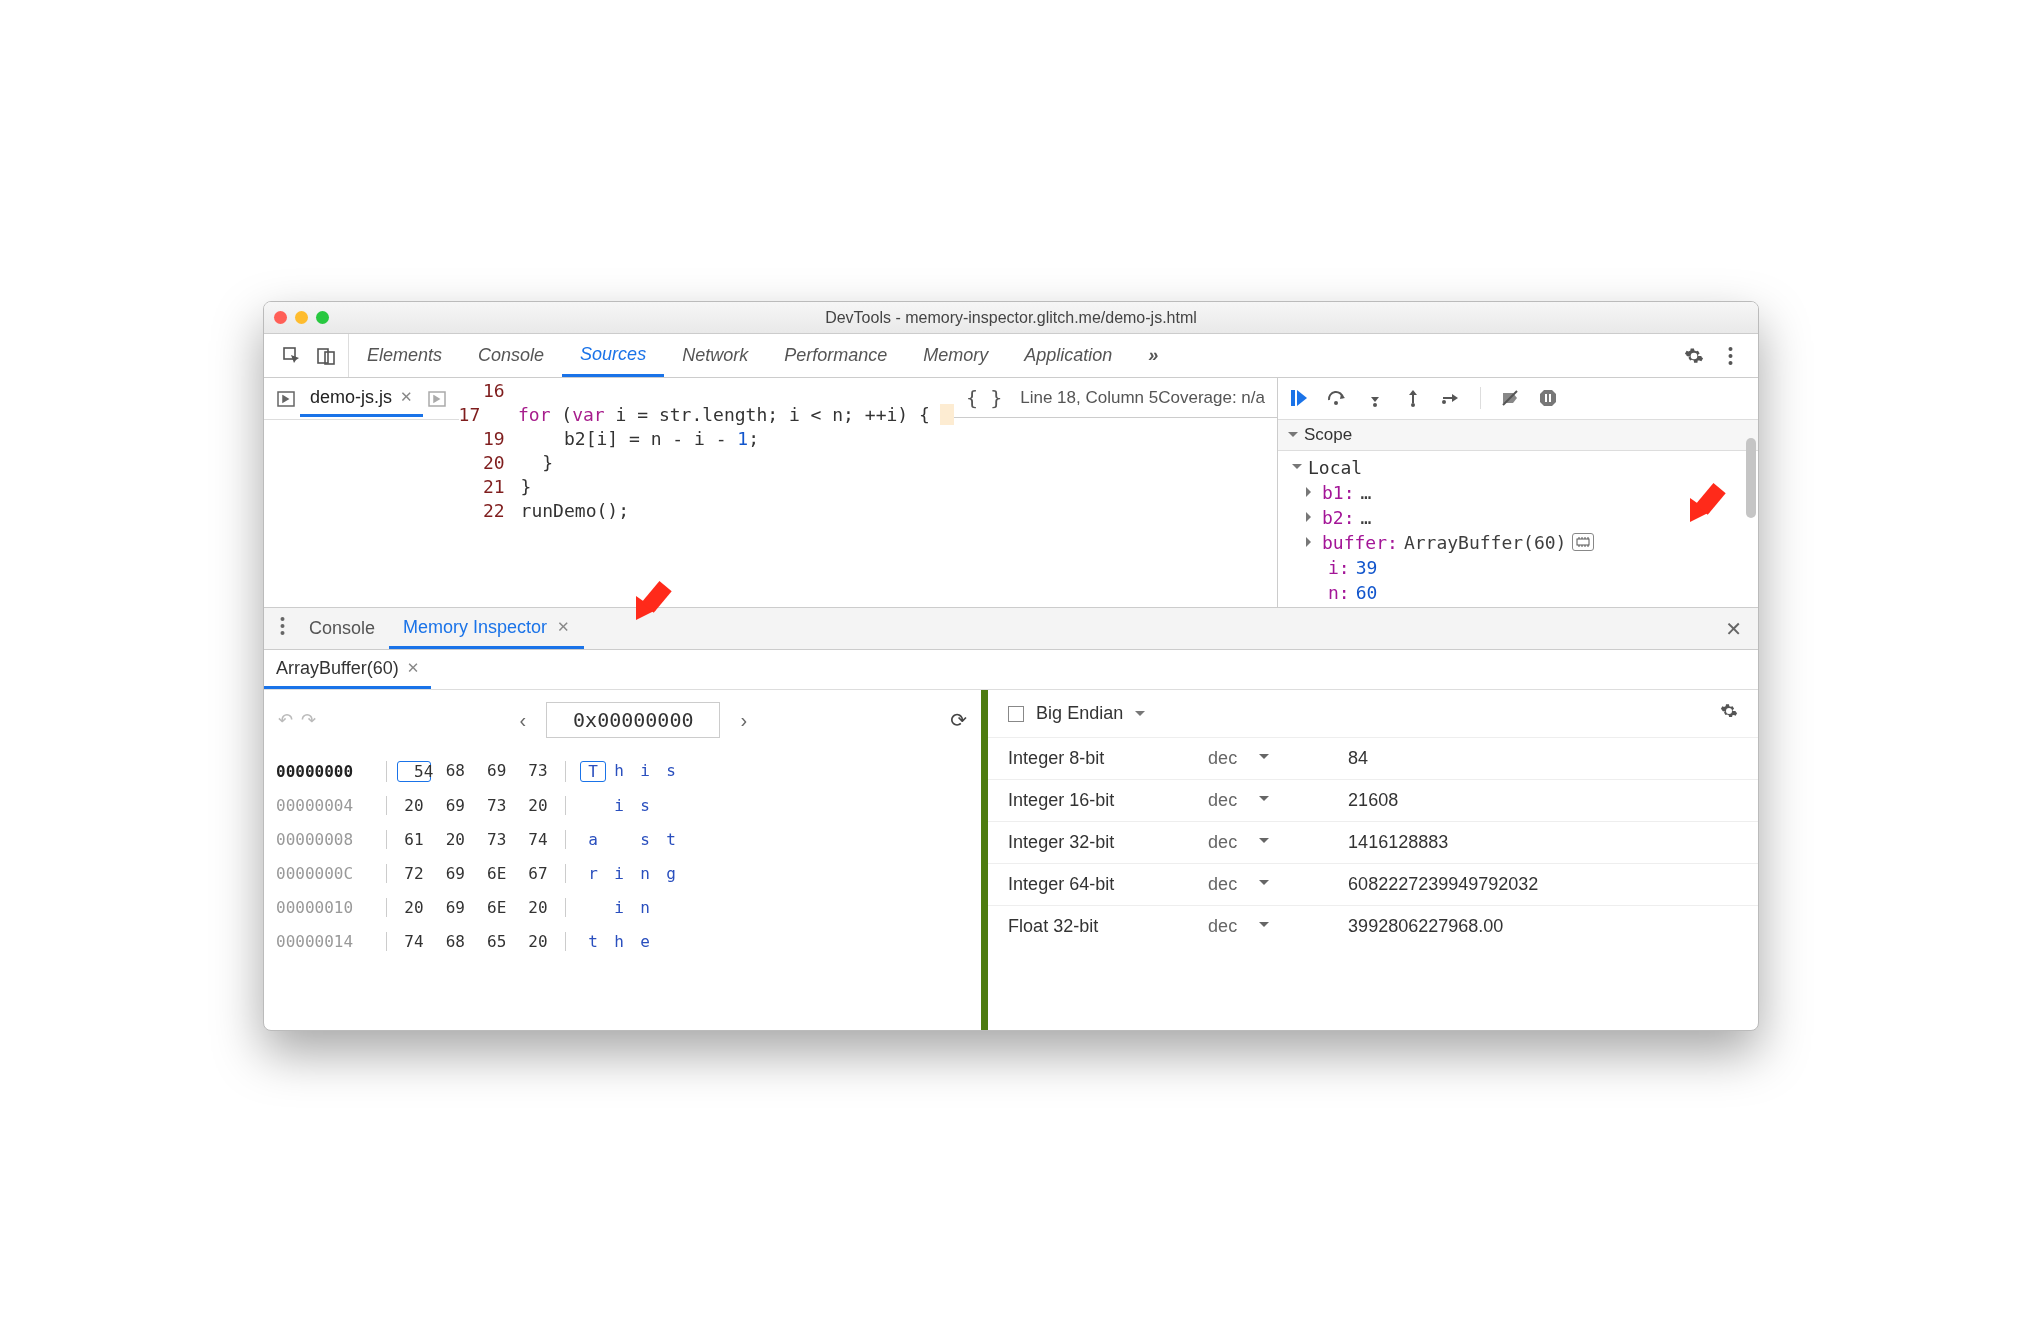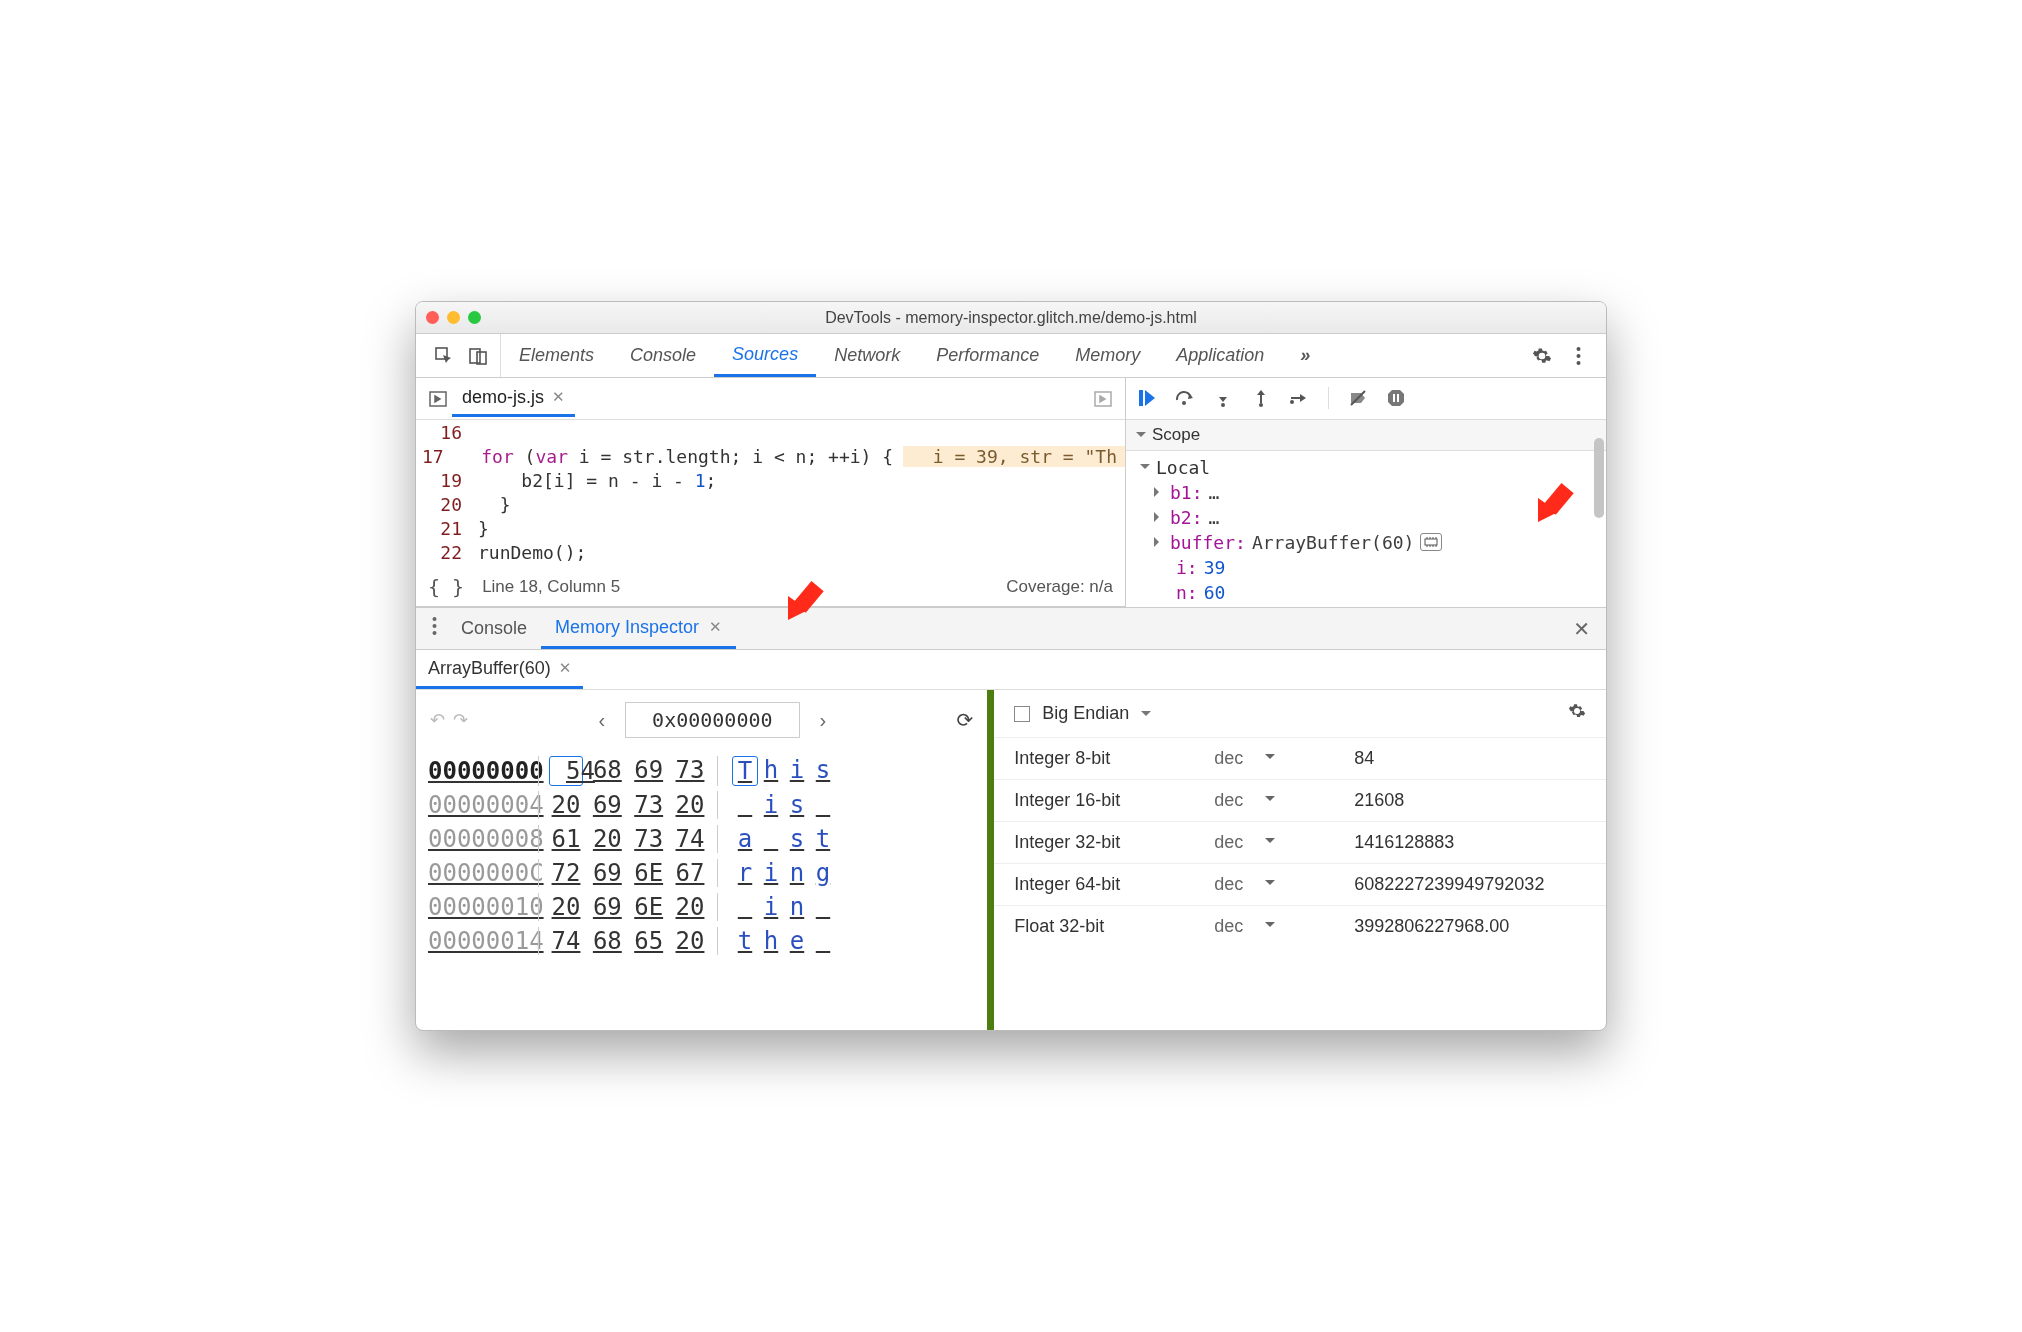--- a/index.html
+++ b/index.html
@@ -7,21 +7,21 @@
     background: #fff;
     font-family: -apple-system, "Helvetica Neue", Arial, sans-serif;
     font-size: 18px;
     color: #333;
     display: flex;
     align-items: center;
     justify-content: center;
     min-height: 100vh;
   }
   .window {
-    width: 1192px;
+    width: 1496px;
     background: #fff;
     border: 1px solid #bbb;
     border-radius: 8px;
     box-shadow: 0 22px 50px rgba(0,0,0,0.35);
     overflow: hidden;
     display: flex;
     flex-direction: column;
   }
   
   .titlebar {
@@ -44,21 +44,21 @@
   }
   .toolbar .left-icons{display:flex; gap:6px; padding:0 8px; border-right:1px solid #ddd; height:100%; align-items:center;}
   .icon-btn { width:28px; height:28px; display:flex; align-items:center; justify-content:center; color:#555;}
   .tabs-list { display:flex; height:100%; align-items:stretch;}
   .tab { padding:16px 18px; display:flex; align-items:center; color:#555; cursor:pointer; font-size:18px;font-style:italic;}
   .tab.active { color:#1a73e8; border-bottom:3px solid #1a73e8; font-weight:500;}
   .toolbar-right{margin-left:auto; display:flex; align-items:center; gap:8px; padding:0 8px;}
   .more{font-size:18px; font-weight:bold; color:#555;}
   
   .main-split { display:flex; height: 230px; border-bottom:1px solid #ccc;}
-  .editor-pane { flex:1; display:flex; flex-direction:column; border-right:1px solid #ccc; min-width:0;}
+  .editor-pane { flex:1; display:flex; flex-direction:row; border-right:1px solid #ccc; min-width:0;}
   .scope-pane { width: 480px; display:flex; flex-direction:column; position:relative;}
   
   .editor-top { height:42px; border-bottom:1px solid #ddd; display:flex; align-items:center; padding:0 8px;}
   .file-tab { display:flex; align-items:center; gap:8px; padding:6px 10px; border-bottom:3px solid #1a73e8; color:#222; font-size:18px;}
   .close-x {font-size:15px; color:#888;}
   .editor-top .resume{margin-left:auto; color:#888;}
   
   .code-area { flex:1; overflow:hidden; position:relative; font-family: Menlo, monospace; font-size:18px;}
   .code-row { display:flex; height:24px; align-items:center;}
   .gutter{ width:56px; text-align:right; padding-right:10px; color:#7f1d1d; background:#fff;}
@@ -100,21 +100,21 @@
   
   .mem-area{display:flex; height:340px;}
   .mem-left{flex:0 0 48%; display:flex; flex-direction:column;}
   .mem-right{flex:1; border-left:7px solid #4d7c0f; display:flex; flex-direction:column;}
   .mem-nav{display:flex; align-items:center; gap:10px; padding:12px 14px;}
   .mem-nav .hist{display:flex; gap:8px; color:#bbb;}
   .addr-group{display:flex; align-items:center; gap:10px; margin:0 auto;}
   .chevron{padding:4px 10px; font-size:20px; color:#666;}
   .addr-box{border:1px solid #ccc; padding:5px 26px; font-family:Menlo,monospace; font-size:20px;}
   .reload{font-size:20px; color:#444;}
-  .hex-table{font-family:Menlo,monospace; font-size:24px; padding:4px 12px;text-decoration:underline;}
+  .hex-table{font-family:Menlo,monospace; font-size:16px; padding:4px 12px;}
   .hex-row{display:flex; align-items:center; gap:0; height:34px;}
   .hex-row .offset{width:110px;color:#999;}
   .hex-row.first .offset{color:#222; font-weight:600;}
   .hexcells{display:flex;width:180px;justify-content:space-between;border-left:1px solid #ccc;border-right:1px solid #ccc;padding:0 10px;}
   .hexcell{width:34px;text-align:center;}
   .hexcell.sel{border:1.5px solid #1a73e8;border-radius:3px;padding:0 16px;}
   .ascii{display:flex;gap:0;padding-left:14px;}
   .ac{width:26px;text-align:center;color:#2a4fbe;}
   .ac.sel{border:1.5px solid #1a73e8;border-radius:3px;}
   .ac.sp{color:transparent;}

